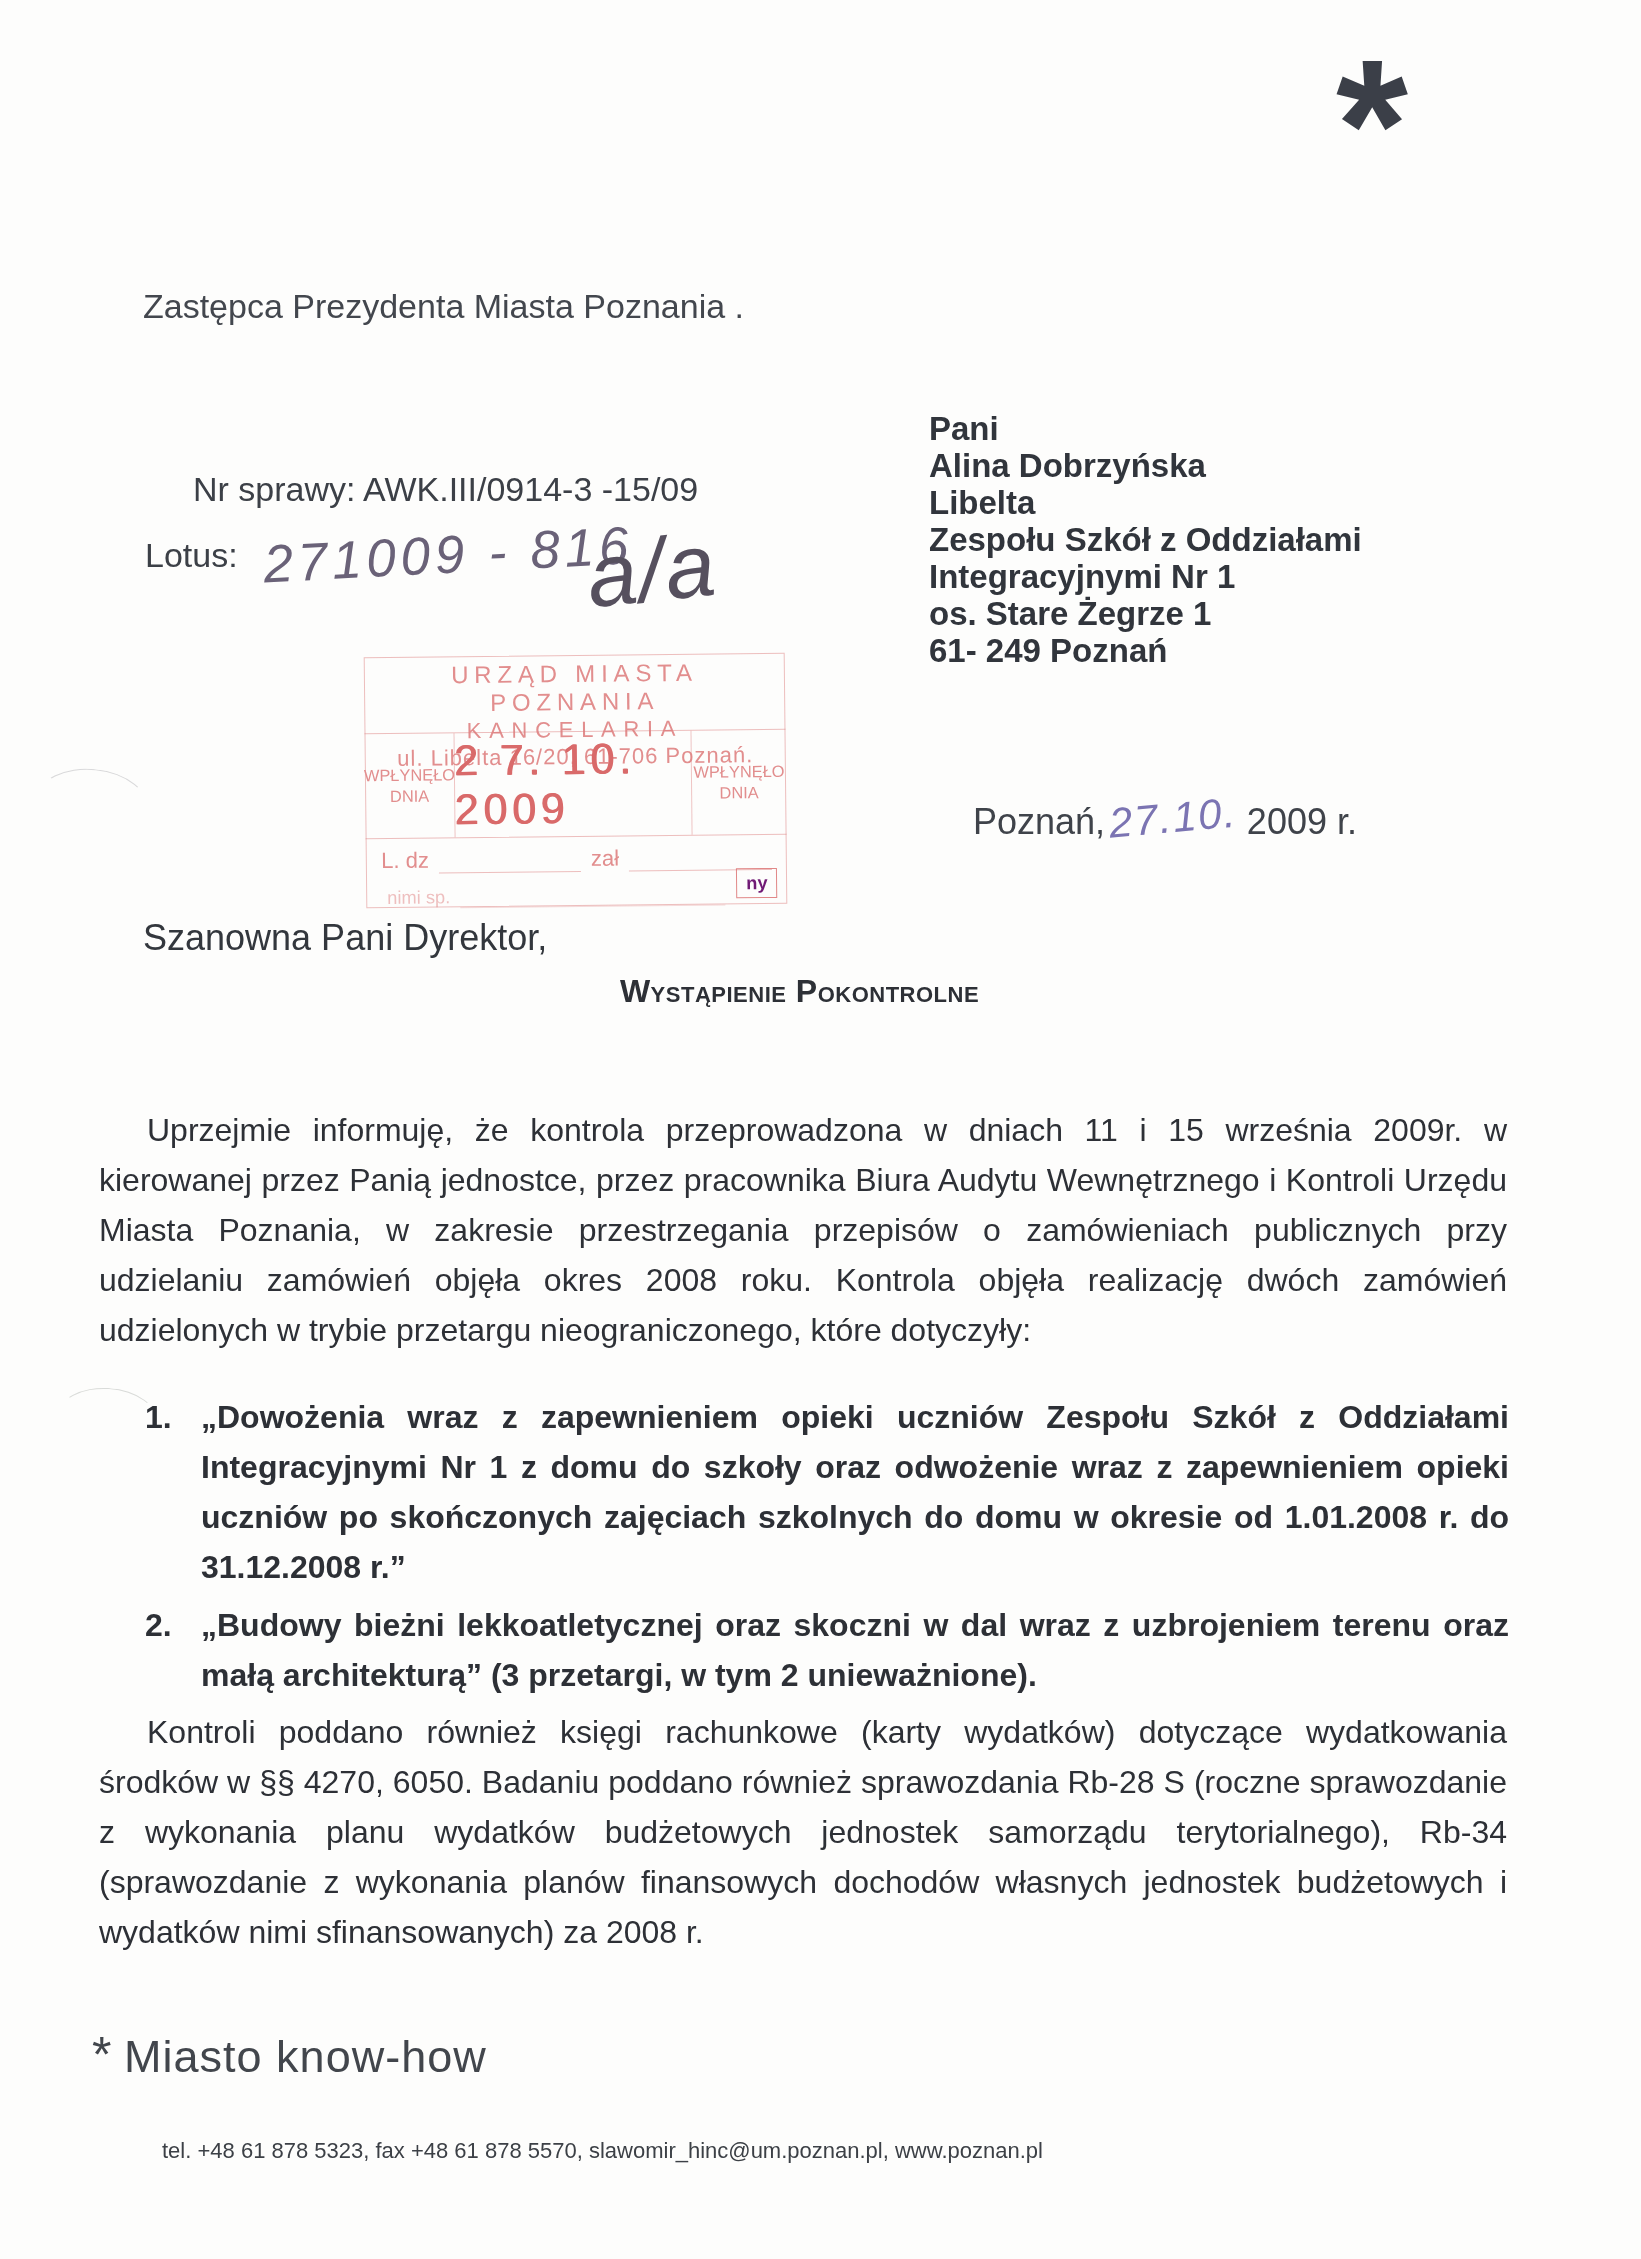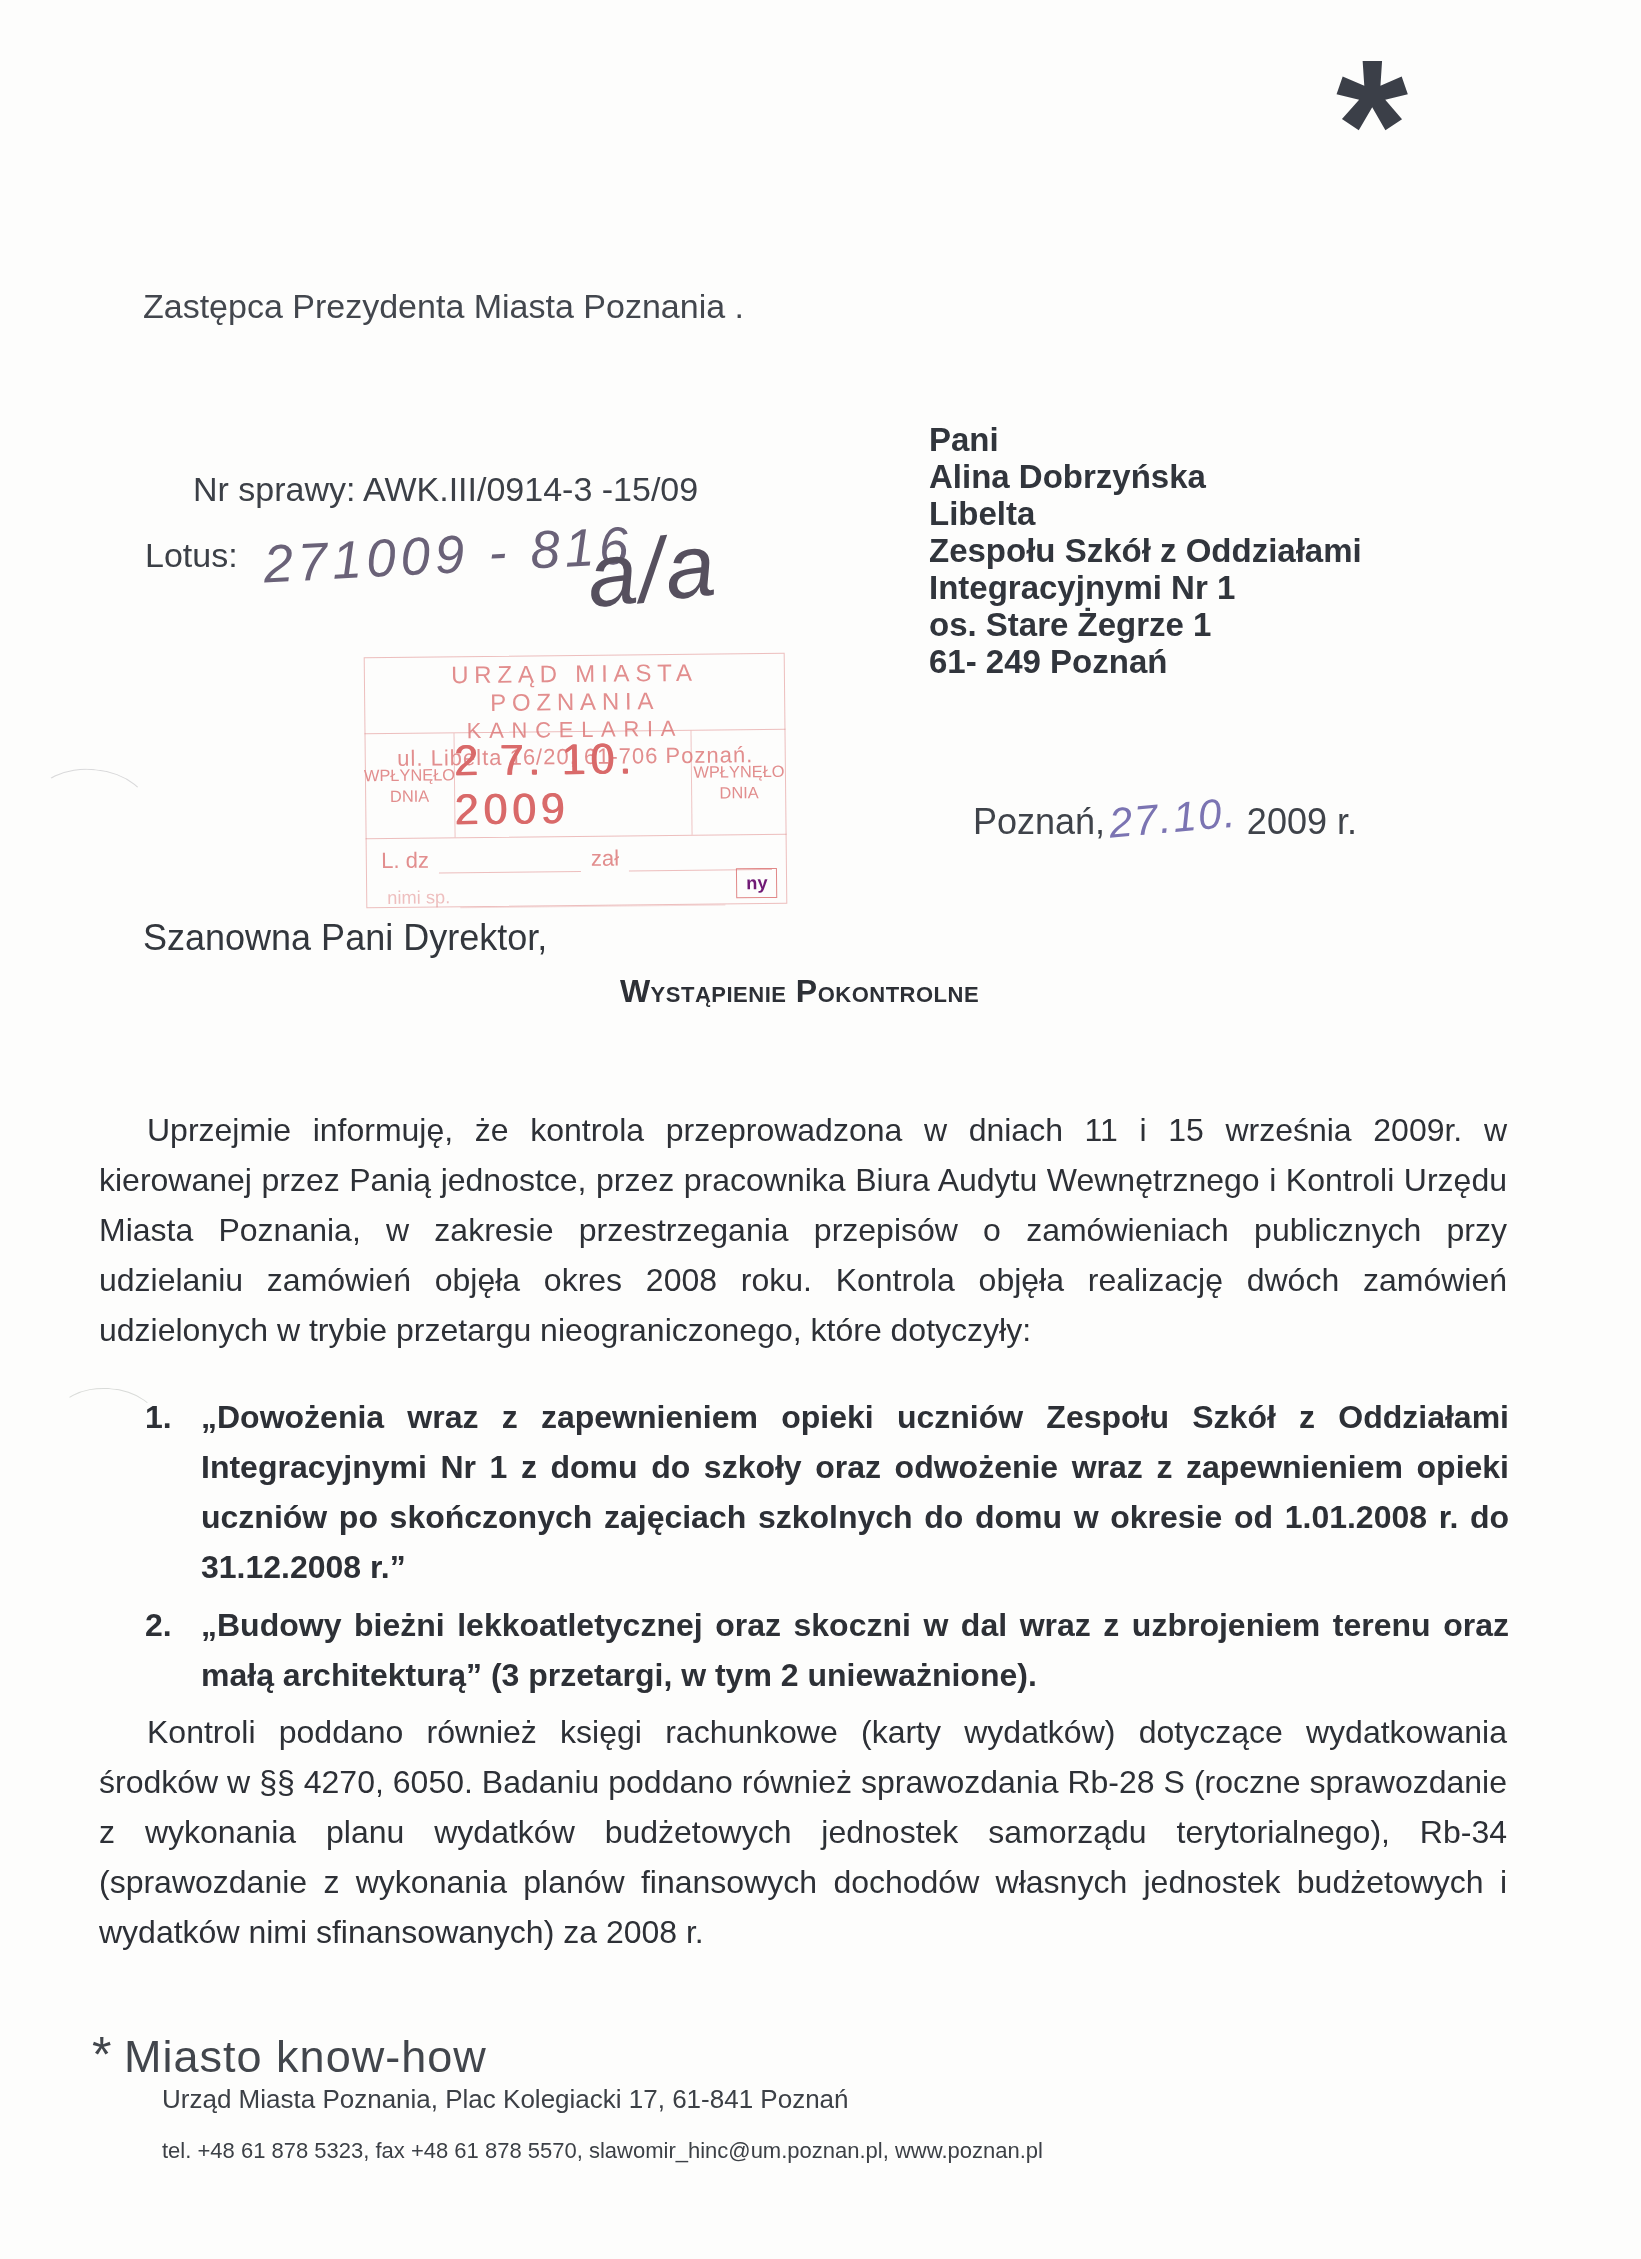--- a/index.html
+++ b/index.html
@@ -16,21 +16,21 @@
   
   .sender-title{position:absolute;left:143px;top:287px;font-size:34px;color:#43474e;}
   .case-number{position:absolute;left:145px;top:470px;font-size:34px;color:#3c4047;margin-left:48px;}
   .lotus-line{position:absolute;left:145px;top:518px;font-size:34px;color:#3c4047;}
   .hand{font-style:italic;}
   .lotus-hand{display:inline-block;font-size:53px;color:#6a6278;letter-spacing:4.8px;
         transform:rotate(-3deg) translateY(5.8px);margin-left:25px;}
   .filing-hand{position:absolute;left:587px;top:519px;font-size:89px;color:#56505e;
         transform:rotate(-6deg);letter-spacing:1.9px;}
   
-  .recipient{position:absolute;left:929px;top:421px;font-size:33px;font-weight:bold;
+  .recipient{position:absolute;left:929px;top:410px;font-size:33px;font-weight:bold;
         line-height:37px;color:#31353c;}
   
   .stamp{position:absolute;left:365px;top:655px;width:421px;height:251px;
         transform:rotate(-0.6deg);color:#e08888;}
   .stamp-frame{position:absolute;inset:0;border:1.9px solid rgba(222,128,128,.5);}
   .stamp-header{position:absolute;top:4.8px;left:0;right:0;text-align:center;color:#e28e8e;}
   .stamp-line1{font-size:24px;letter-spacing:5.8px;}
   .stamp-line2{font-size:22px;letter-spacing:7.7px;margin-top:1px;}
   .stamp-line3{font-size:22px;letter-spacing:1px;margin-top:1px;}
   .stamp-mid{position:absolute;top:76px;height:104px;left:0;right:0;
@@ -149,20 +149,19 @@
         <span class="li-num">2.</span>
         <span>„Budowy bieżni lekkoatletycznej oraz skoczni w dal wraz z uzbrojeniem terenu oraz małą architekturą” (3 przetargi, w tym 2 unieważnione).</span>
       </div>
     </div>
     <p class="para-indent">Kontroli poddano również księgi rachunkowe (karty wydatków) dotyczące wydatkowania środków w §§ 4270, 6050. Badaniu poddano również sprawozdania Rb-28 S (roczne sprawozdanie z wykonania planu wydatków budżetowych jednostek samorządu terytorialnego), Rb-34 (sprawozdanie z wykonania planów finansowych dochodów własnych jednostek budżetowych i wydatków nimi sfinansowanych) za 2008 r.</p>
   </div>
 
   <div class="footer-slogan">
     <span class="slogan-ast">*</span><span>Miasto know-how</span>
   </div>
-  <div class="footer-address">Urząd Miasta Poznania, Plac Kolegiacki 17, 61-841 Poznań</div>
   <div class="footer-contact">tel. +48 61 878 5323, fax +48 61 878 5570, slawomir_hinc@um.poznan.pl, www.poznan.pl</div>
 
   <div class="arc arc-1"></div>
   <div class="arc arc-2"></div>
 
 </div>
 
 
 </body></html>

